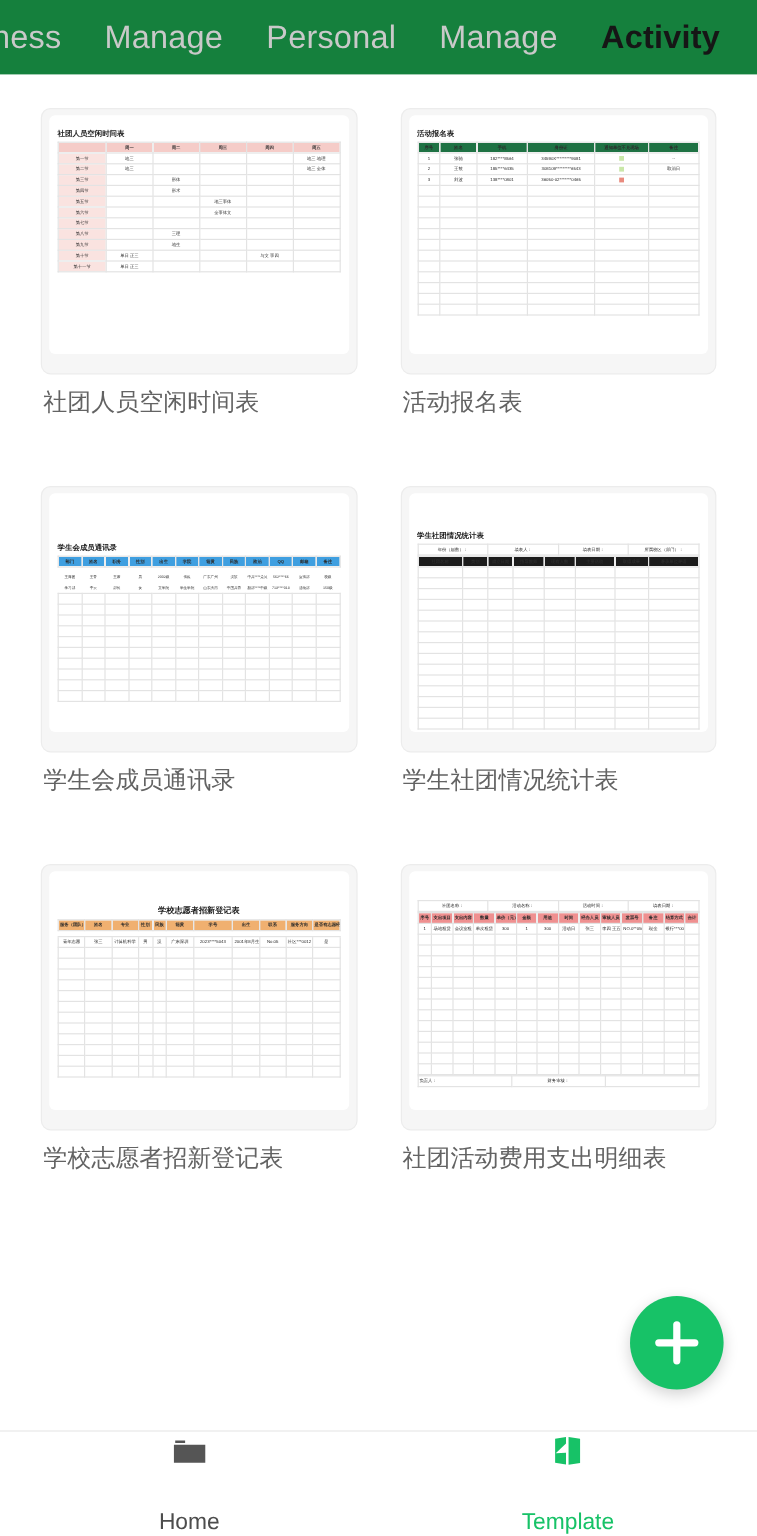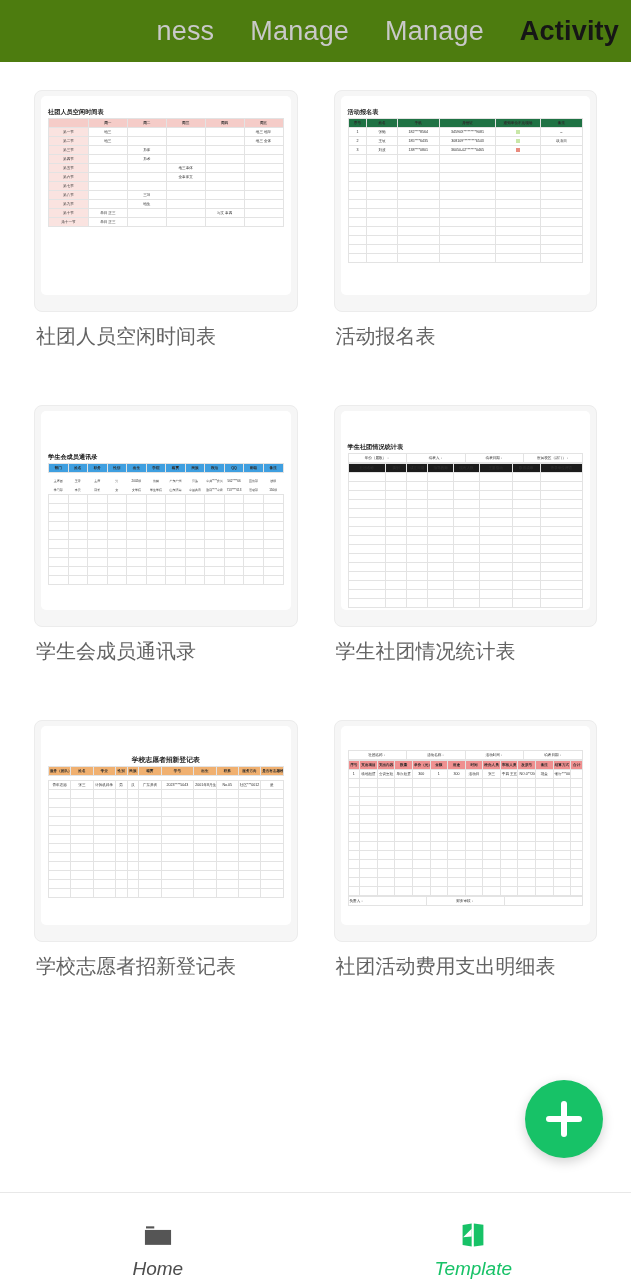--- a/index.html
+++ b/index.html
@@ -11,22 +11,22 @@
   }
   body { position: relative; }
 
   
   .tabbar {
     height: 62px;
     display: flex;
     align-items: center;
     justify-content: flex-end;
     gap: 36px;
-    padding: 0 12px 0 0;
-    background: #4d7c0f;
+    padding: 0 31px 0 0;
+    background: #15803d;
     overflow: hidden;
     white-space: nowrap;
   }
   .tab {
     font-size: 27px;
     color: #c9c9c9;
     letter-spacing: .2px;
     flex: 0 0 auto;
   }
   .tab.active {
@@ -145,35 +145,35 @@
     position: absolute;
     left: 0; right: 0; bottom: 0;
     height: 88px;
     background: #ffffff;
     border-top: 1px solid #e8e8e8;
     display: flex;
   }
   .navitem {
     flex: 1;
     display: flex; flex-direction: column;
-    align-items: center; justify-content: flex-end;
+    align-items: center; justify-content: space-between;
     gap: 7px;
     cursor: pointer;
-    font-style: italic;
   }
   .navlabel { font-size: 19px; color: #4d4d4d; }
   .navitem.active .navlabel { color: #17c267; }
   .navicon { width: 34px; height: 32px; display:block; }
 </style>
 </head>
 <body>
 
 <div class="tabbar">
   <div class="tab">ness</div>
   <div class="tab">Manage</div>
+  <div class="tab">Personal</div>
   <div class="tab">Manage</div>
   <div class="tab active">Activity</div>
 </div>
 
 <div class="grid">
 
   <div class="cell">
     <div class="thumb">
       <div class="sheet">
         <div class="sheet-pad">

